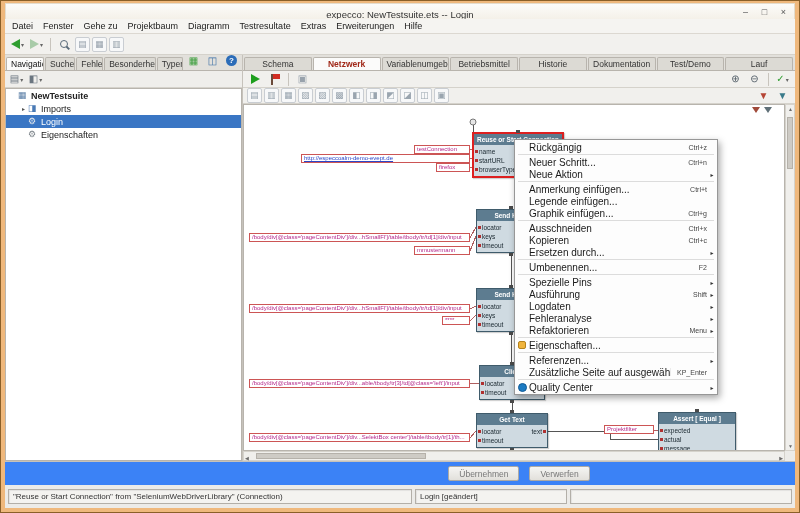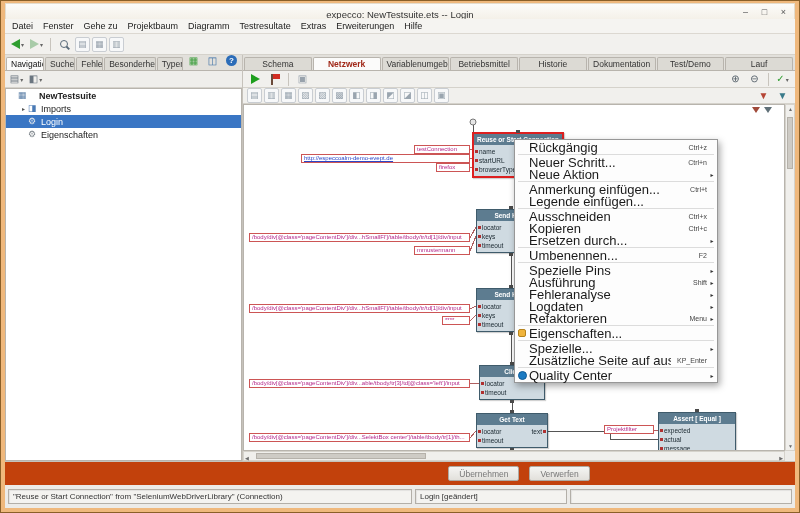--- a/index.html
+++ b/index.html
@@ -74,40 +74,40 @@
   .pm-l{left:1px;} .pm-r{right:1px;}
   .pl-r{margin-left:auto;}
 
   
   .vlabel{position:absolute;height:9px;line-height:7px;border:1px solid #cc5555;background:#fff;color:#b5288a;font-size:6px;padding:0 2px;white-space:nowrap;overflow:hidden;}
   .vlabel.link{color:#2a46c8;text-decoration:underline;}
 
   
   #context-menu{position:absolute;left:270px;top:34px;width:204px;background:#fdfdfd;border:1px solid #979797;box-shadow:2px 3px 7px rgba(0,0,0,.35);padding:1px 0;z-index:50;}
   .menu-row{display:grid;grid-template-columns:14px 1fr auto 10px;align-items:center;height:12px;}
-  .menu-label{font-size:13px;color:#1a1a1a;white-space:nowrap;overflow:hidden;}
+  .menu-label{font-size:10px;color:#1a1a1a;white-space:nowrap;overflow:hidden;}
   .menu-shortcut{font-size:7px;color:#444;text-align:right;padding-left:6px;white-space:nowrap;}
   .menu-arrow{font-size:6px;color:#333;text-align:center;}
   .menu-sep{height:1px;background:#dcdcdc;margin:1px 3px;}
   .menu-gutter{display:flex;align-items:center;justify-content:center;}
   .ic-prop{width:8px;height:8px;background:#f0b43c;border:1px solid #b5831d;border-radius:2px;display:inline-block;}
   .ic-hp{width:9px;height:9px;border-radius:50%;background:#1b7ac2;border:1px solid #0f5a96;display:inline-block;}
 
   
   .vscroll{position:absolute;right:0;top:49px;width:10px;bottom:10px;background:#f0efec;border:1px solid #d5d2cb;}
   .vthumb{position:absolute;left:1px;right:1px;top:12px;height:52px;background:#cecbc5;border:1px solid #b5b1aa;}
   .hscroll{position:absolute;left:0;right:10px;bottom:0;height:10px;background:#f0efec;border:1px solid #d5d2cb;}
   .hthumb{position:absolute;top:1px;bottom:1px;left:12px;width:170px;background:#cecbc5;border:1px solid #b5b1aa;}
   .sarrow{position:absolute;font-size:5px;color:#6a6a6a;line-height:8px;}
   .sarrow.up{top:0;left:2px;} .sarrow.down{bottom:0;left:2px;}
   .sarrow.sleft{left:1px;top:2px;} .sarrow.sright{right:1px;top:2px;}
   .scroll-corner{position:absolute;right:0;bottom:0;width:10px;height:10px;background:#ecebe8;}
 
   
-  .apply-row{position:absolute;left:4px;right:4px;bottom:27px;height:24px;background:#c2410c;border-top:1px solid #c6c2bb;display:flex;align-items:center;padding-left:238px;}
+  .apply-row{position:absolute;left:4px;right:4px;bottom:27px;height:24px;background:#3b82f6;border-top:1px solid #c6c2bb;display:flex;align-items:center;padding-left:238px;}
   .apply-inner{flex:1;display:flex;justify-content:center;gap:10px;}
   .btn{height:15px;padding:0 10px;font-size:8.5px;color:#777;background:linear-gradient(#f5f5f3,#e2e0db);border:1px solid #aeaaa3;border-radius:2px;}
   .statusbar{position:absolute;left:4px;right:4px;bottom:4px;height:23px;background:#ecebe8;display:flex;align-items:center;gap:3px;padding:0 3px;}
   .status-cell{height:15px;border:1px solid #b3afa8;background:#f4f3f0;font-size:8px;color:#333;display:flex;align-items:center;padding:0 4px;box-shadow:inset 1px 1px 1px rgba(0,0,0,.07);white-space:nowrap;overflow:hidden;}
   .c1{width:404px;} .c2{width:152px;} .c3{flex:1;}
 </style>
 </head>
 <body>
 
 <div class="window">
@@ -181,21 +181,21 @@
         </span>
         <span class="tb-btn">
           <span class="glyph" style="color: rgb(107, 118, 128);">◧</span>
           <span class="dd">▾</span>
         </span>
       </div>
     <div class="tree" id="tree">
         <div class="tree-row" style="padding-left: 3px;">
           <span class="expander"></span>
           <span class="tree-icon" style="color: rgb(91, 127, 166);">▦</span>
-          <span class="tree-label" style="font-weight: bold; margin-left: 8px;">NewTestsuite</span>
+          <span class="tree-label" style="font-weight: bold;">NewTestsuite</span>
         </div>
         <div class="tree-row" style="padding-left: 13px;">
           <span class="expander">▸</span>
           <span class="tree-icon" style="color: rgb(74, 122, 181);">◨</span>
           <span class="tree-label">Imports</span>
         </div>
         <div class="tree-row selected" style="padding-left: 13px;">
           <span class="expander"></span>
           <span class="tree-icon" style="color: rgb(228, 232, 236);">⚙</span>
           <span class="tree-label">Login</span>
@@ -337,20 +337,26 @@
             <span class="menu-label">Anmerkung einfügen...</span>
             <span class="menu-shortcut">Ctrl+t</span>
             <span class="menu-arrow"></span>
           </div>
           <div class="menu-row">
             <span class="menu-gutter"></span>
             <span class="menu-label">Legende einfügen...</span>
             <span class="menu-shortcut"></span>
             <span class="menu-arrow"></span>
           </div>
+          <div class="menu-row">
+            <span class="menu-gutter"></span>
+            <span class="menu-label">Graphik einfügen...</span>
+            <span class="menu-shortcut">Ctrl+g</span>
+            <span class="menu-arrow"></span>
+          </div>
           <div class="menu-sep"></div>
           <div class="menu-row">
             <span class="menu-gutter"></span>
             <span class="menu-label">Ausschneiden</span>
             <span class="menu-shortcut">Ctrl+x</span>
             <span class="menu-arrow"></span>
           </div>
           <div class="menu-row">
             <span class="menu-gutter"></span>
             <span class="menu-label">Kopieren</span>
@@ -378,27 +384,27 @@
             <span class="menu-arrow">▸</span>
           </div>
           <div class="menu-row">
             <span class="menu-gutter"></span>
             <span class="menu-label">Ausführung</span>
             <span class="menu-shortcut">Shift</span>
             <span class="menu-arrow">▸</span>
           </div>
           <div class="menu-row">
             <span class="menu-gutter"></span>
+            <span class="menu-label">Logdaten</span>
+            <span class="menu-shortcut"></span>
+            <span class="menu-arrow">▸</span>
+          </div>
+          <div class="menu-row">
+            <span class="menu-gutter"></span>
             <span class="menu-label">Fehleranalyse</span>
-            <span class="menu-shortcut"></span>
-            <span class="menu-arrow">▸</span>
-          </div>
-          <div class="menu-row">
-            <span class="menu-gutter"></span>
-            <span class="menu-label">Logdaten</span>
             <span class="menu-shortcut"></span>
             <span class="menu-arrow">▸</span>
           </div>
           <div class="menu-row">
             <span class="menu-gutter"></span>
             <span class="menu-label">Refaktorieren</span>
             <span class="menu-shortcut">Menu</span>
             <span class="menu-arrow">▸</span>
           </div>
           <div class="menu-sep"></div>
@@ -406,21 +412,21 @@
             <span class="menu-gutter">
               <span class="ic-prop"></span>
             </span>
             <span class="menu-label">Eigenschaften...</span>
             <span class="menu-shortcut"></span>
             <span class="menu-arrow"></span>
           </div>
           <div class="menu-sep"></div>
           <div class="menu-row">
             <span class="menu-gutter"></span>
-            <span class="menu-label">Spezielle...</span>
+            <span class="menu-label">Referenzen...</span>
             <span class="menu-shortcut"></span>
             <span class="menu-arrow">▸</span>
           </div>
           <div class="menu-row">
             <span class="menu-gutter"></span>
             <span class="menu-label">Zusätzliche Seite auf ausgewähltes Element</span>
             <span class="menu-shortcut">KP_Enter</span>
             <span class="menu-arrow"></span>
           </div>
           <div class="menu-sep"></div>

